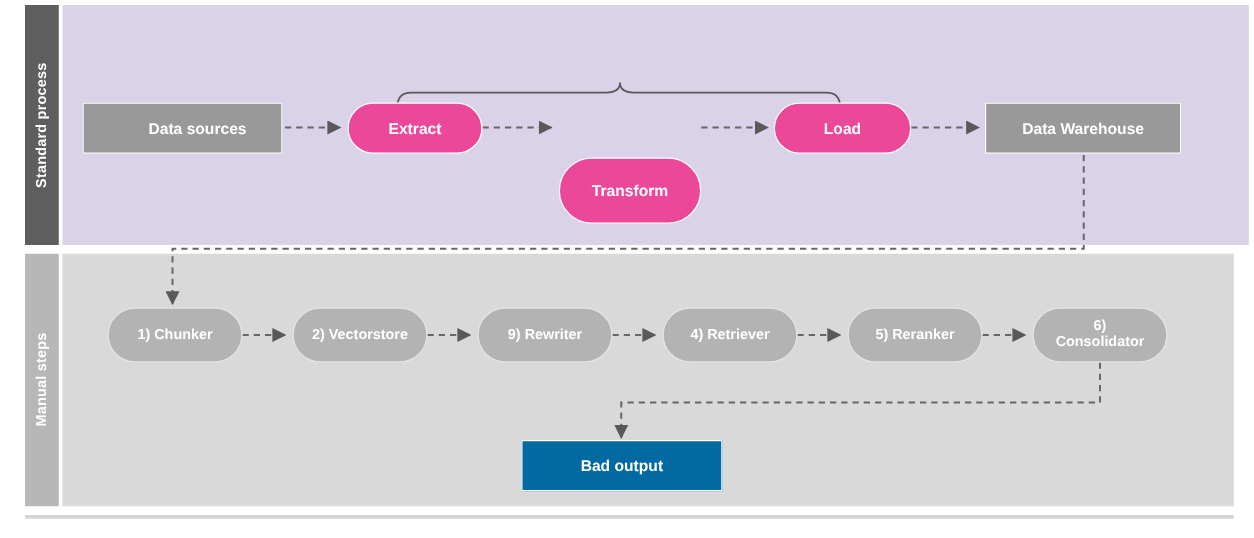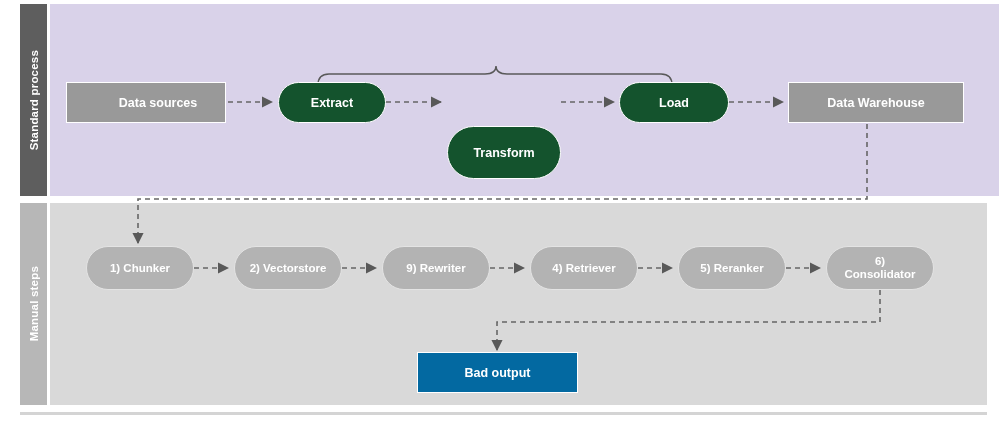--- a/index.html
+++ b/index.html
@@ -69,21 +69,21 @@
     font-weight: bold;
     box-sizing: border-box;
     line-height: 1.12;
   }
   .rect-node {
     background: #999999;
     border: 1px solid #ffffff;
     font-size: 12.5px;
   }
   .pill-etl {
-    background: #14532d;
+    background: #ec4899;
     border: 1.5px solid #ffffff;
     border-radius: 999px;
     font-size: 12.5px;
   }
   .pill-step {
     background: #b3b3b3;
     border: 1.5px solid #e4e4e4;
     border-radius: 999px;
     font-size: 11.5px;
   }
@@ -174,21 +174,21 @@
   </div>
 
   <div class="node pill-etl" style="left:447px; top:82px; width:114px; height:53px;margin-top:44px;">
     <span>Transform</span>
   </div>
 
   <div class="node pill-etl" style="left:619px; top:82px; width:110px; height:41px;">
     <span>Load</span>
   </div>
 
-  <div class="node rect-node" style="left:788px; top:82px; width:176px; height:41px;">
+  <div class="node rect-node" style="left:788px; top:82px; width:157px; height:41px;">
     <span>Data Warehouse</span>
   </div>
 
   <div class="node pill-step" style="left:86px; top:246px; width:108px; height:44px;">
     <span>1) Chunker</span>
   </div>
 
   <div class="node pill-step" style="left:234px; top:246px; width:108px; height:44px; flex-direction:row;">
     <span>2) Vector</span>
     <span>store</span>

